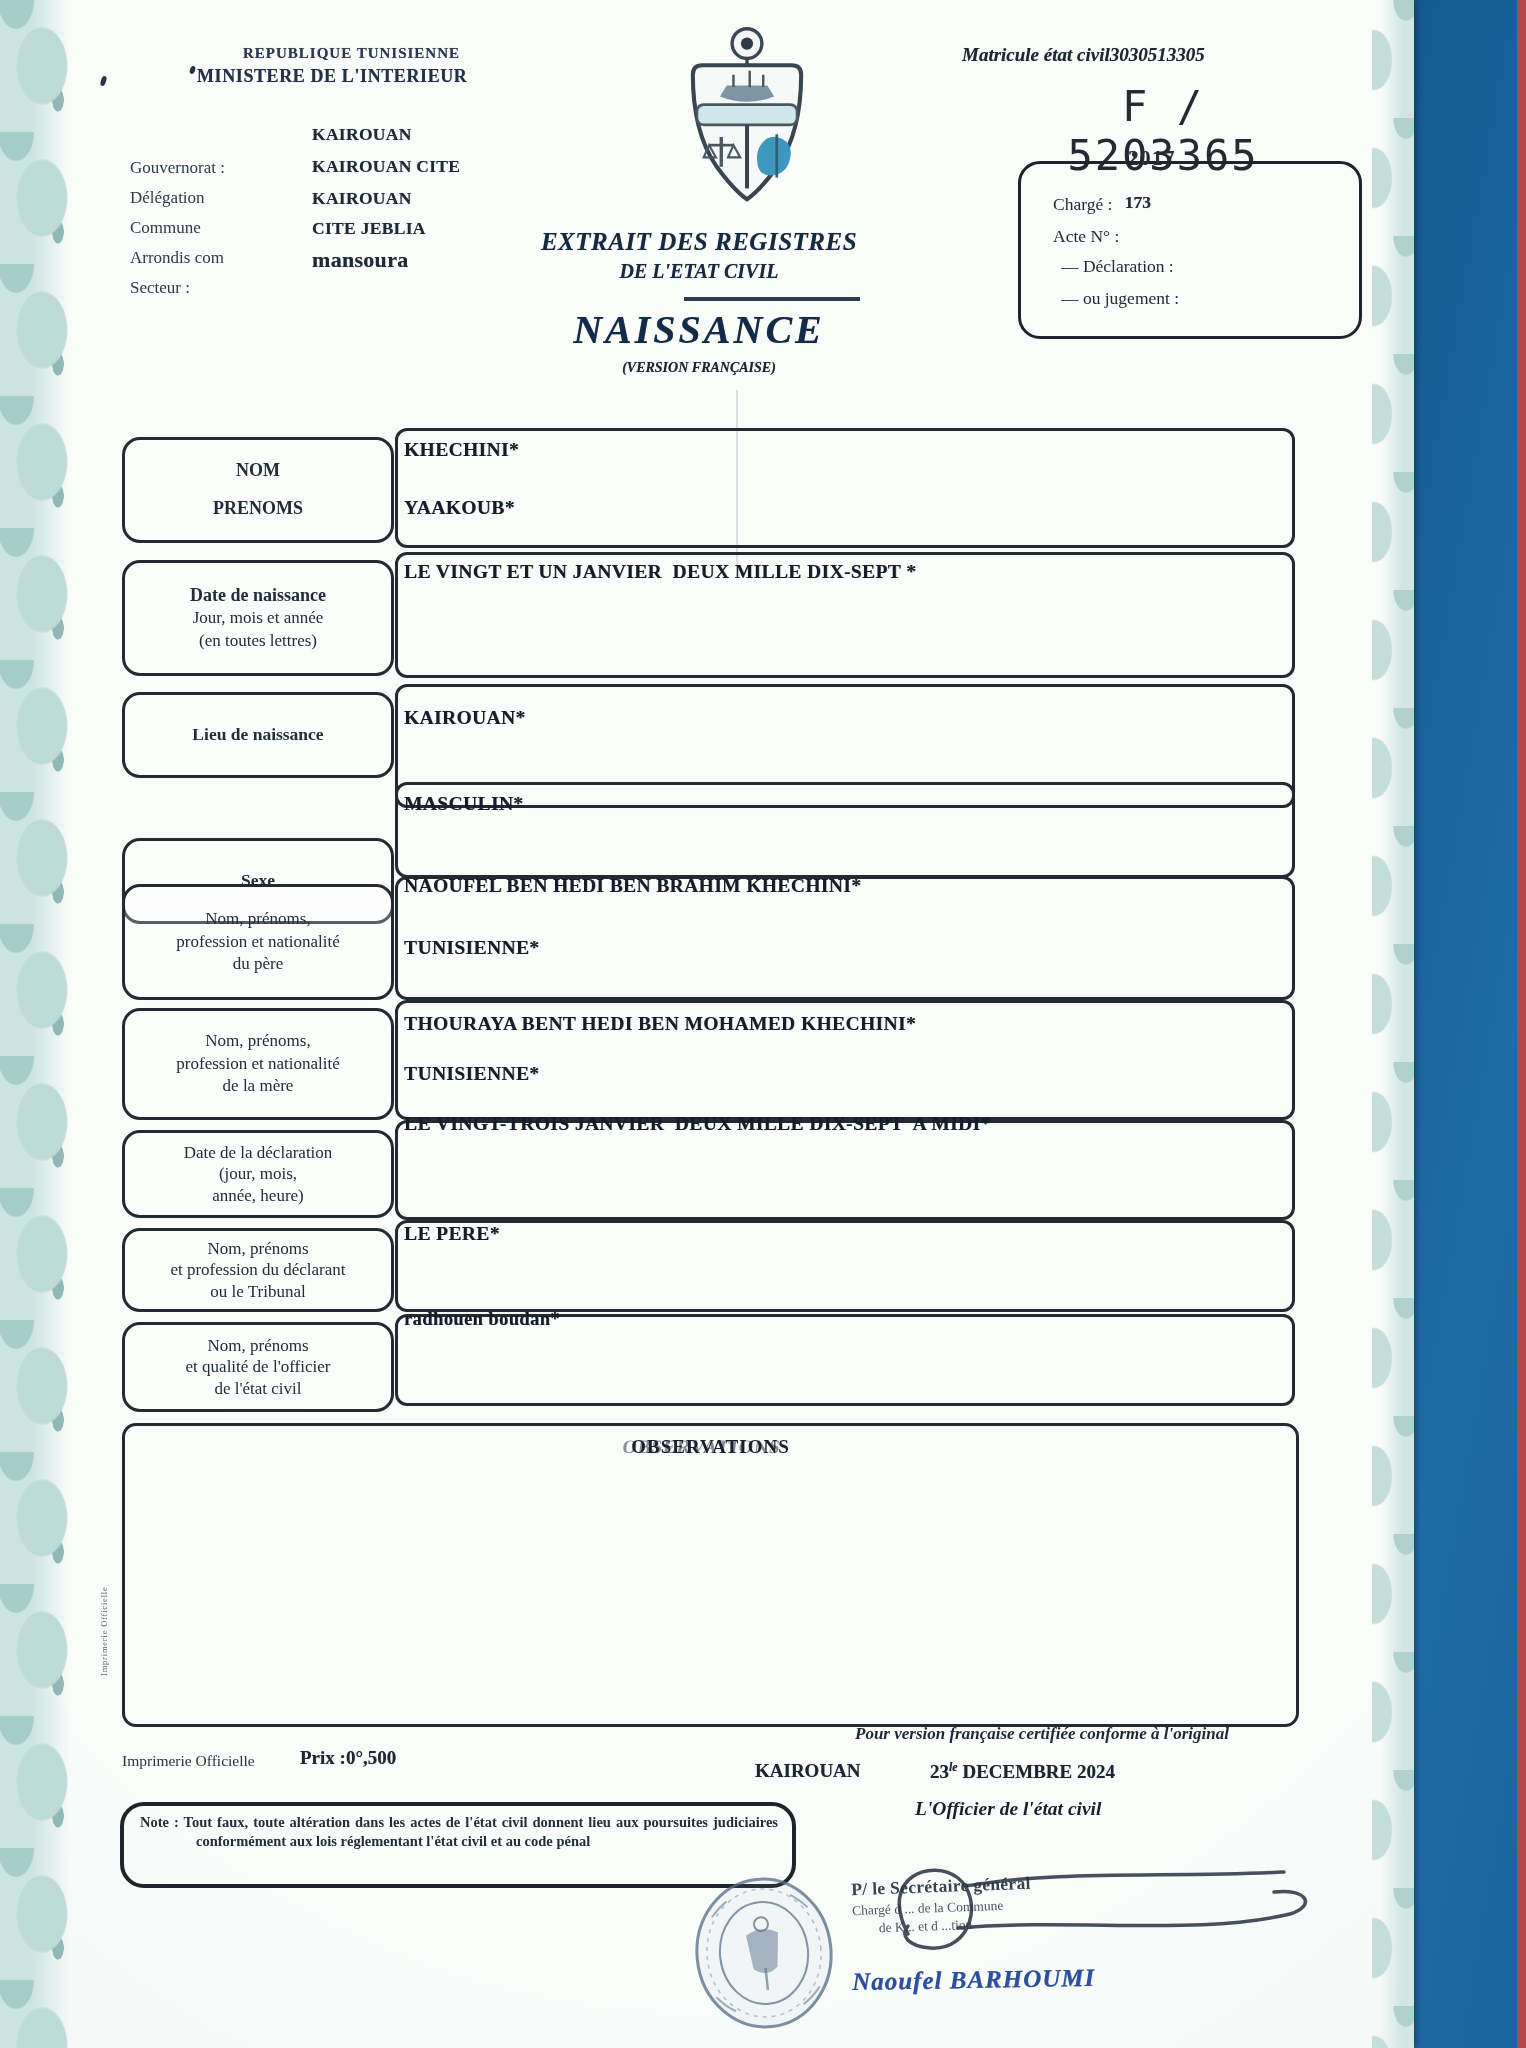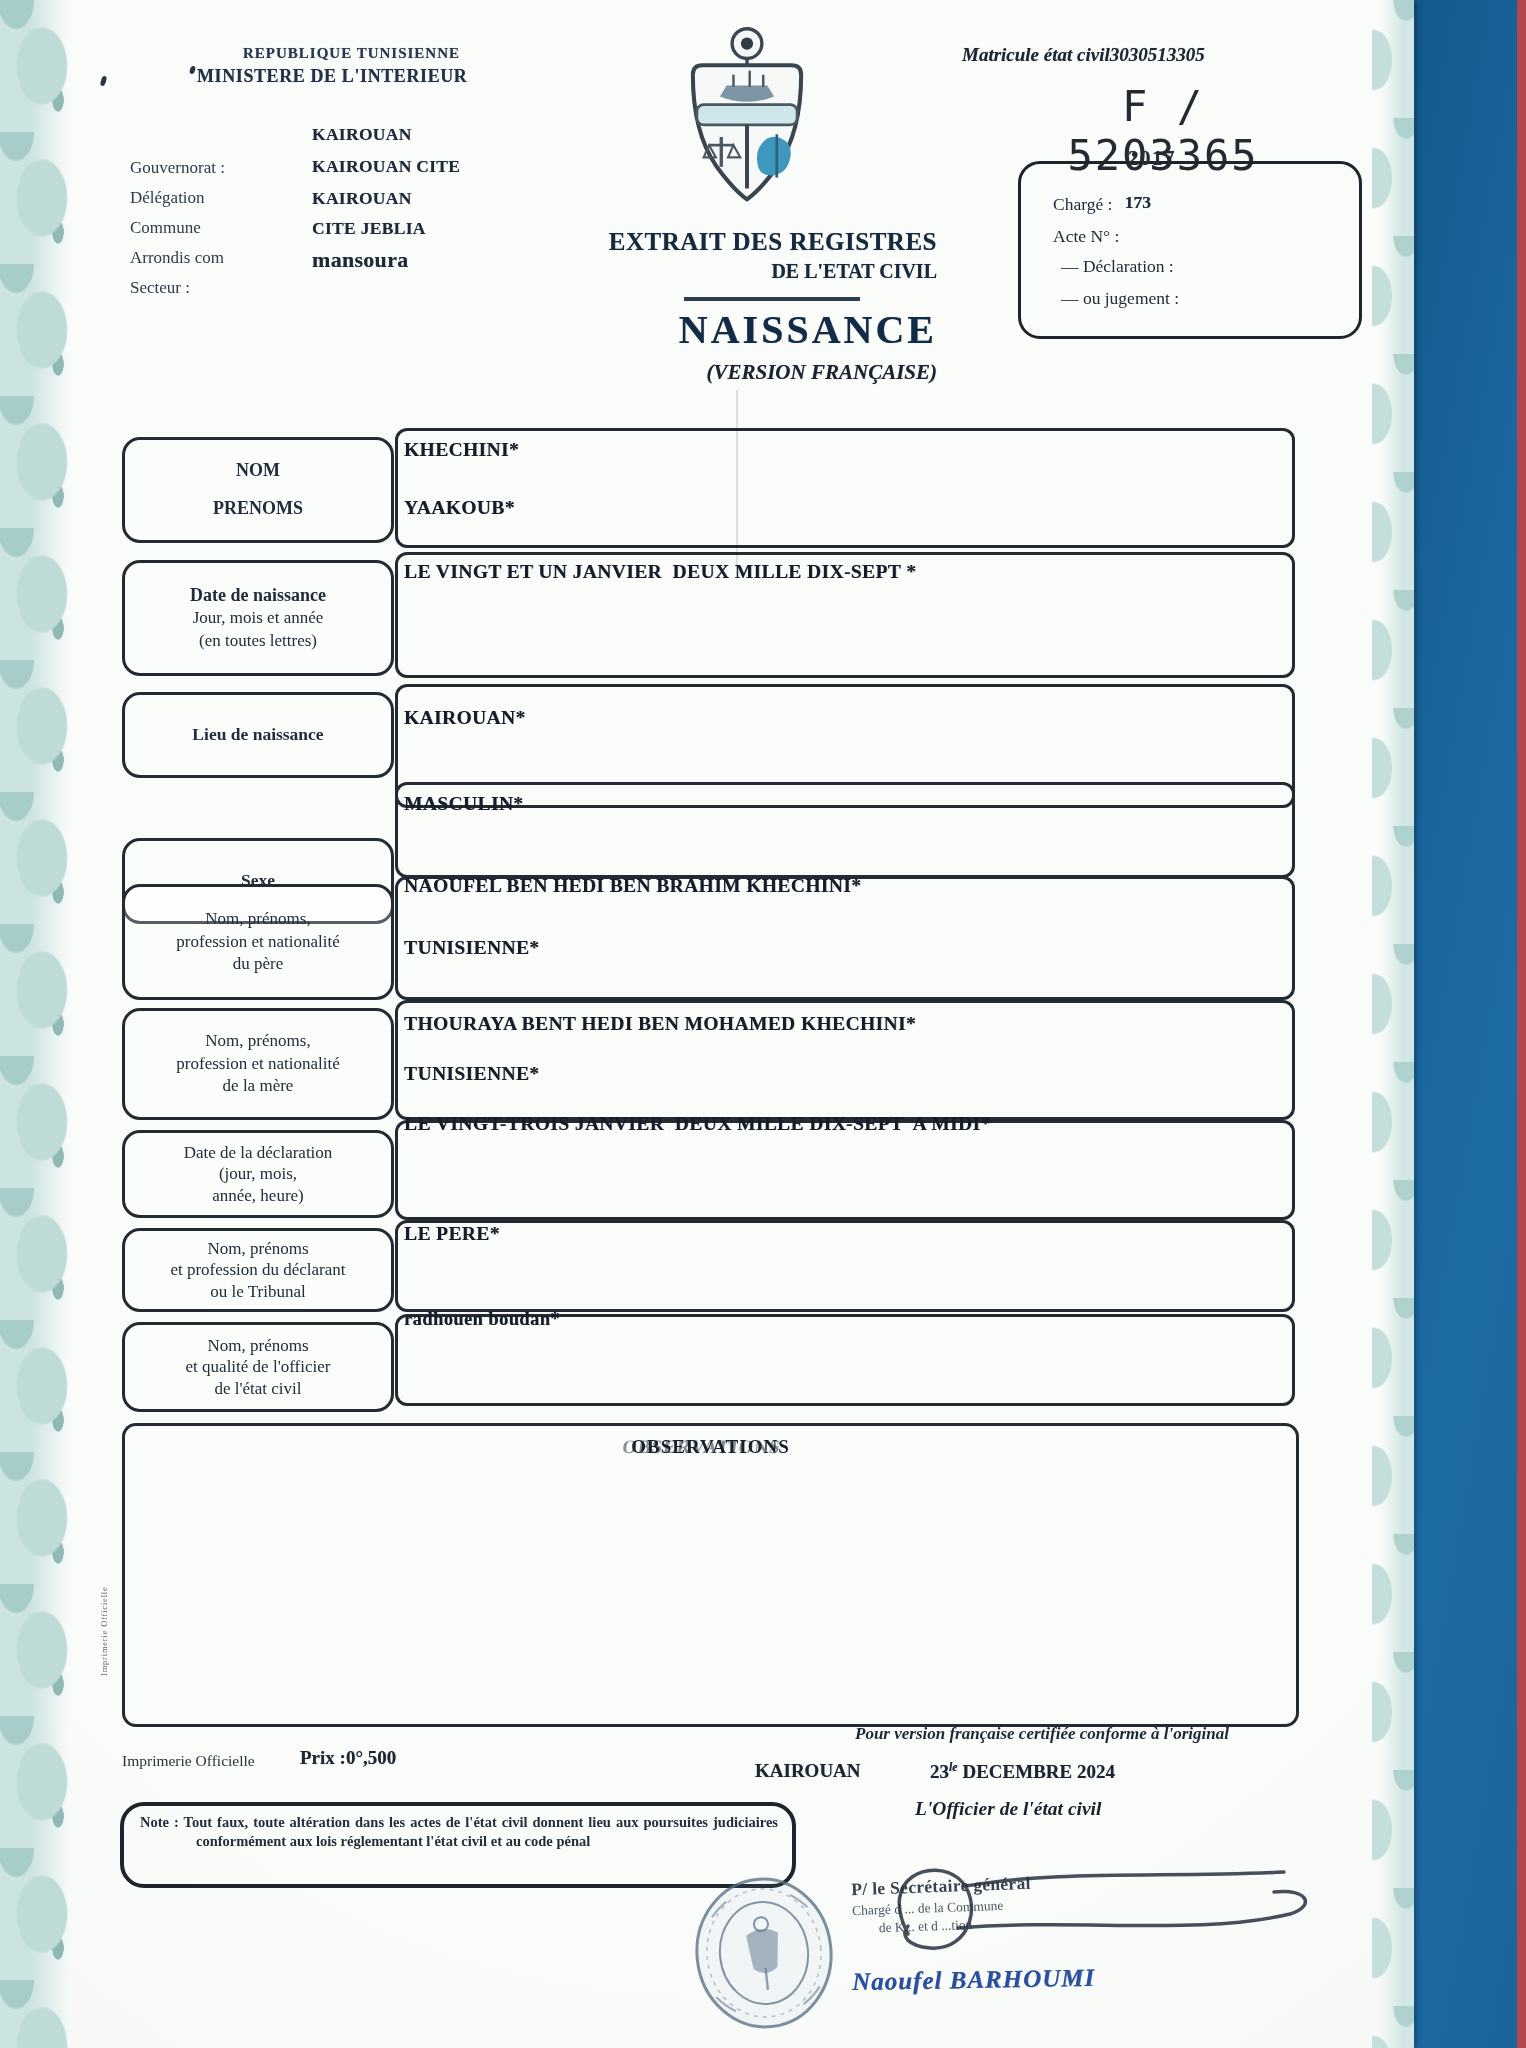--- a/index.html
+++ b/index.html
@@ -42,26 +42,26 @@
   .republic{left:243px;top:45px;font-size:15px;letter-spacing:1px;color:#2c3a50;}
   .ministry{left:197px;top:66px;font-size:18px;letter-spacing:.6px;color:#233146;}
   .admin-label{left:130px;font-size:17px;color:#2d3b4a;}
   .admin-value{left:312px;font-size:17.5px;color:#1f2a37;letter-spacing:.3px;}
   .matricule{left:962px;top:44px;font-size:19px;display:flex;color:#1d2733;font-style:italic;}
   .serial{left:1028px;top:82px;width:270px;text-align:center;font-family:"DejaVu Sans Mono",monospace;
     font-size:42px;letter-spacing:2px;color:#242a32;}
   .serial-year{left:1128px;top:146px;font-size:21px;letter-spacing:1.5px;color:#272d35;z-index:3;}
   .acte-box{left:1018px;top:161px;width:338px;height:172px;border:3.5px solid #1d242c;border-radius:22px;z-index:2;}
   .acte-box .line{position:absolute;left:32px;font-size:17.5px;color:#212c39;}
-  .title-wrap{left:537px;width:400px;color:#16293e;}
+  .title-wrap{left:499px;width:400px;text-align:center;color:#16293e;font-style:italic;}
   .t1{top:228px;font-size:25px;letter-spacing:.5px;}
   .t2{top:260px;font-size:20px;}
   .t-underline{left:684px;top:297px;width:176px;height:4px;background:#2d3d4f;}
   .doc-type{top:306px;font-size:40px;letter-spacing:3px;color:#122c47;}
-  .doc-sub{top:360px;font-size:21px;color:#1a2431;}
+  .doc-sub{top:360px;font-size:14px;color:#1a2431;}
   .crease-v{left:736px;top:390px;width:2px;height:175px;background:rgba(110,125,138,.22);}
 
   
   .lab{position:absolute;left:122px;width:272px;border:3px solid #232a32;border-radius:18px;
     display:flex;flex-direction:column;justify-content:center;align-items:center;text-align:center;
     font-size:17px;line-height:1.32;color:#212d3b;padding:4px 12px;box-sizing:border-box;background:rgba(255,255,255,.25);}
   .lab .l1b{font-weight:bold;font-size:18px;}
   .val{position:absolute;left:395px;width:900px;border:3px solid #232a32;border-radius:12px;box-sizing:border-box;}
   .vtext{position:absolute;left:6px;font-weight:bold;font-size:19.5px;color:#141d29;letter-spacing:.4px;
     white-space:pre;text-shadow:.5px 0 0 rgba(20,28,40,.5);}

